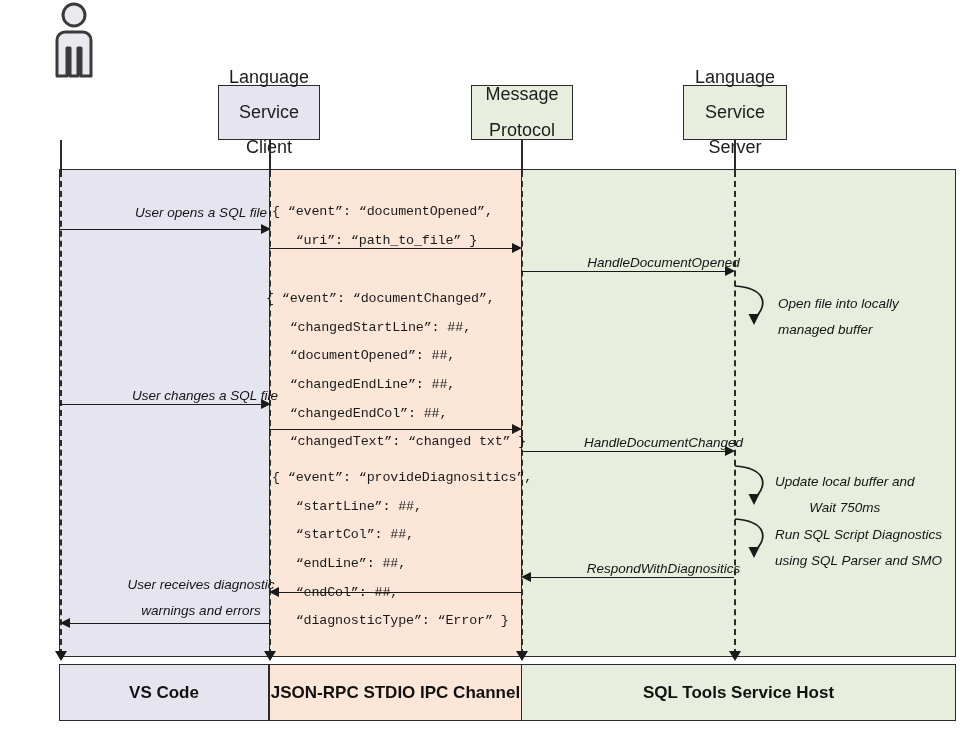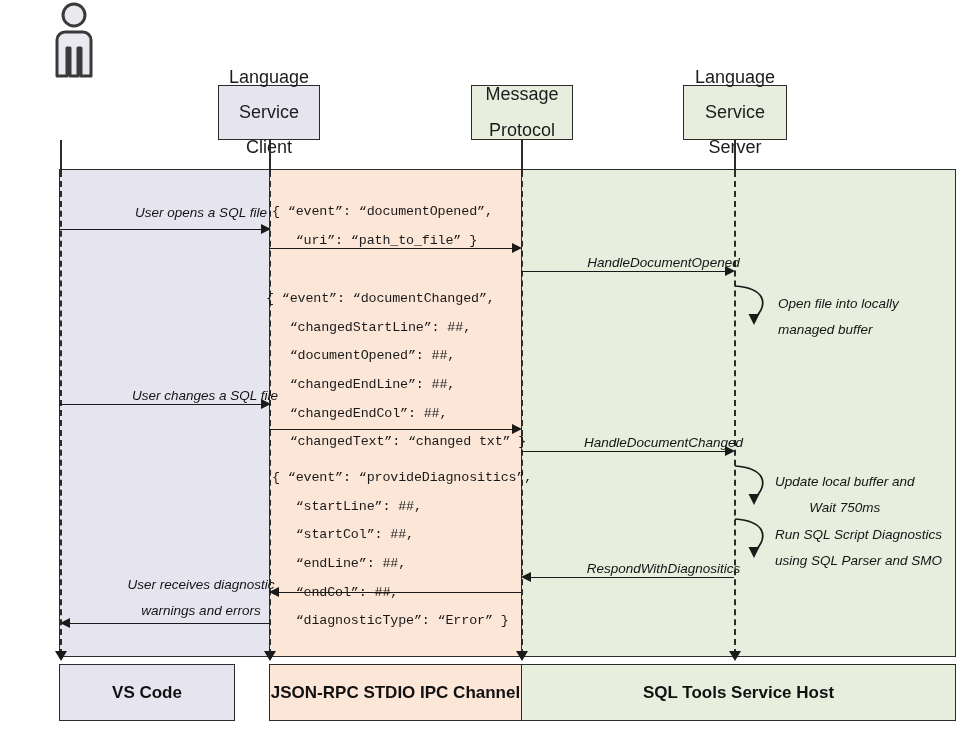--- a/index.html
+++ b/index.html
@@ -154,21 +154,21 @@
     <div>warnings and errors</div>
   </div>
   <div class="arrow" style="left:69px;top:623px;width:201px;"></div>
   <div class="ah ah-l" style="left:60px;top:618px;"></div>
 
   <div class="ah ah-d" style="left:55px;top:651px;"></div>
   <div class="ah ah-d" style="left:264px;top:651px;"></div>
   <div class="ah ah-d" style="left:516px;top:651px;"></div>
   <div class="ah ah-d" style="left:729px;top:651px;"></div>
 
-  <div class="footer-band" style="left:59px;top:664px;width:176px;height:57px;background:#e6e4ef;">
+  <div class="footer-band" style="left:59px;top:664px;width:210px;height:57px;background:#e6e4ef;">
     <span>VS Code</span>
   </div>
   <div class="footer-band" style="left:269px;top:664px;width:253px;height:57px;background:#fce6d8;">
     <span>JSON-RPC STDIO IPC Channel</span>
   </div>
   <div class="footer-band" style="left:521px;top:664px;width:435px;height:57px;background:#e8eedd;">
     <span>SQL Tools Service Host</span>
   </div>
 
 </div>

